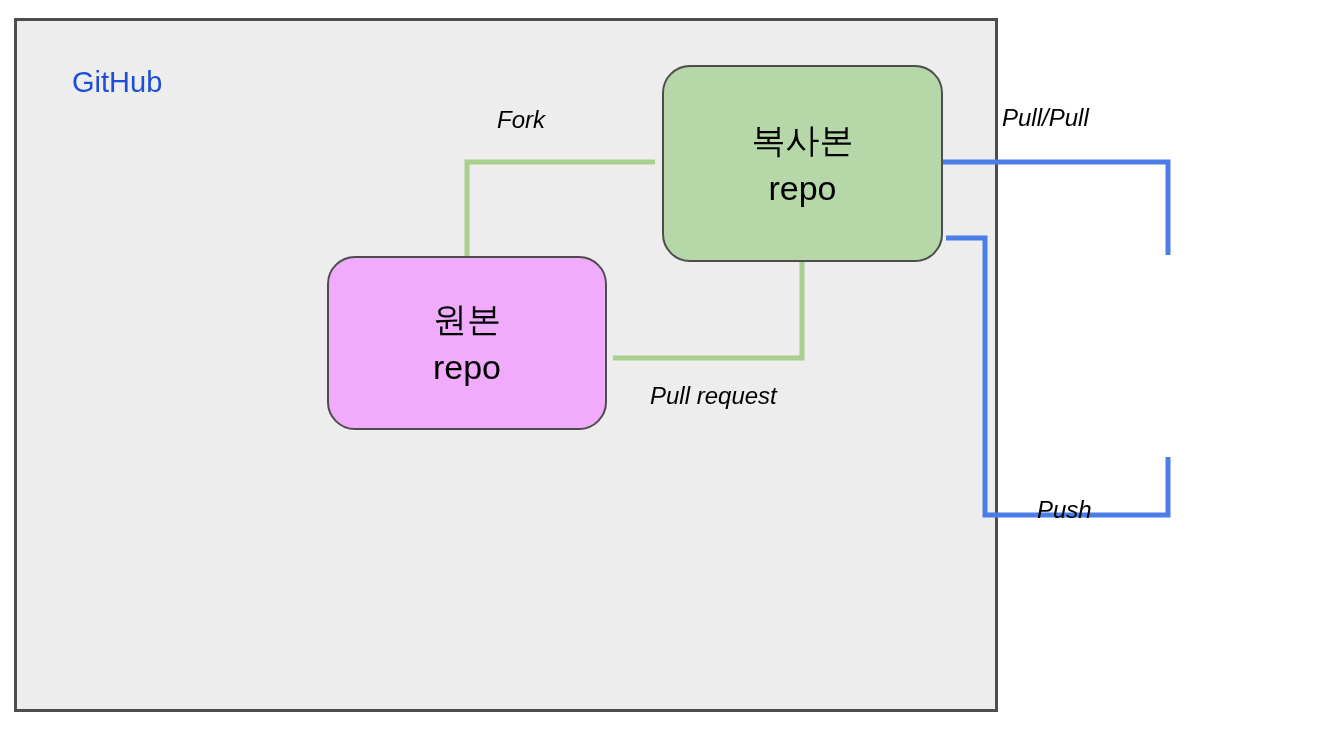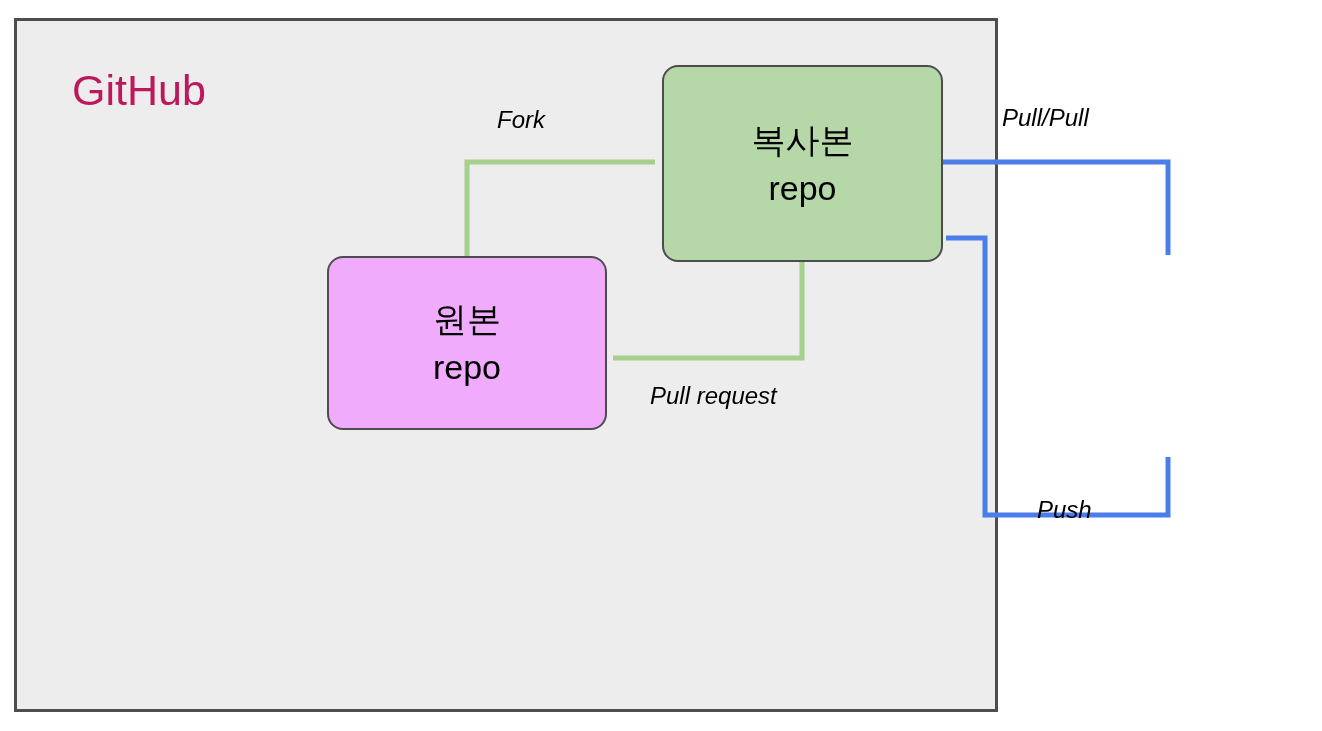--- a/index.html
+++ b/index.html
@@ -15,27 +15,27 @@
     position: absolute;
     left: 14px; top: 18px;
     width: 984px; height: 694px;
     background: #ededed;
     border: 3px solid #4d4d4d;
     box-sizing: border-box;
   }
   .container-label {
     position: absolute;
     left: 72px; top: 66px;
-    font-size: 43px;
-    color: #be185d;
+    font-size: 29px;
+    color: #1d4ed8;
   }
   .node {
     position: absolute;
     border: 2.5px solid #4d4d4d;
-    border-radius: 16px;
+    border-radius: 28px;
     box-sizing: border-box;
     display: flex;
     flex-direction: column;
     align-items: center;
     justify-content: center;
     font-size: 34px;
     line-height: 48px;
     color: #000000;
     text-align: center;
   }

